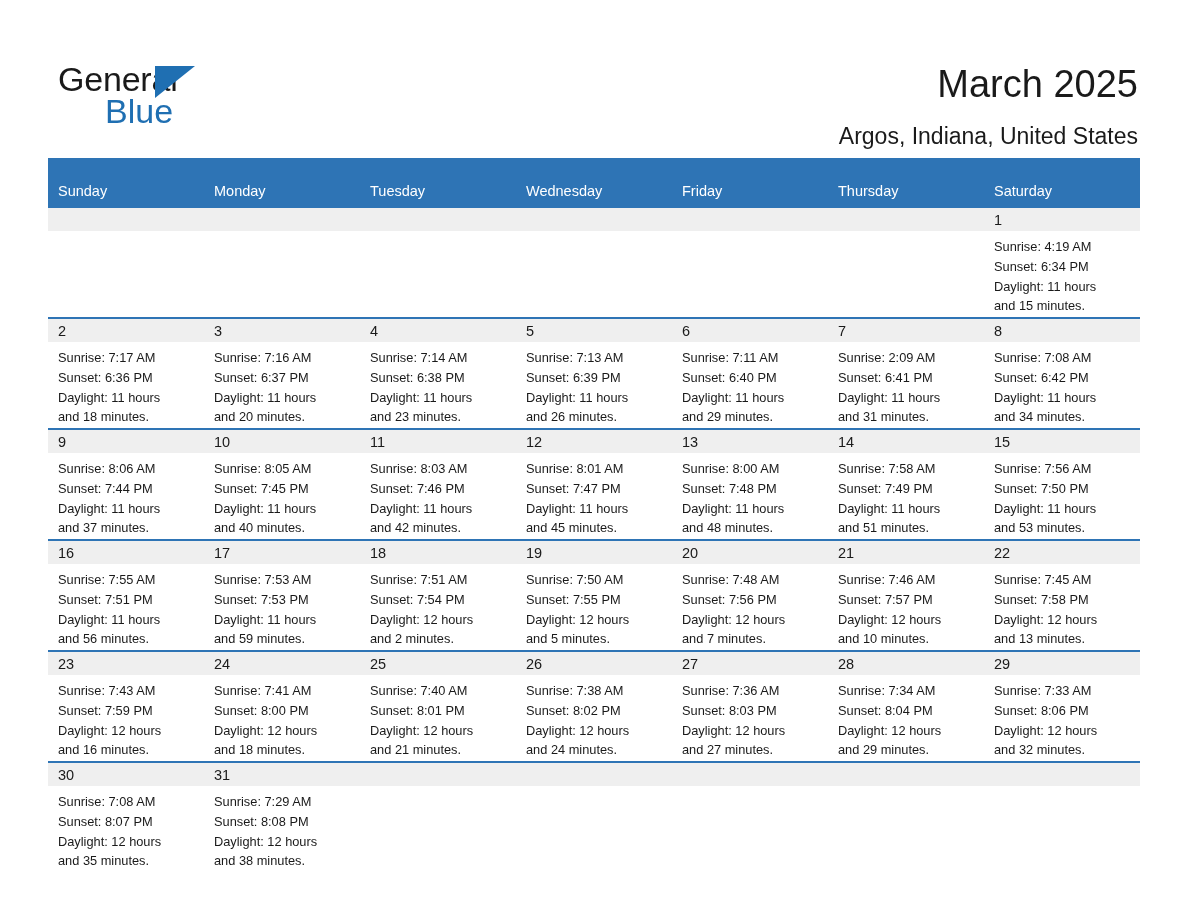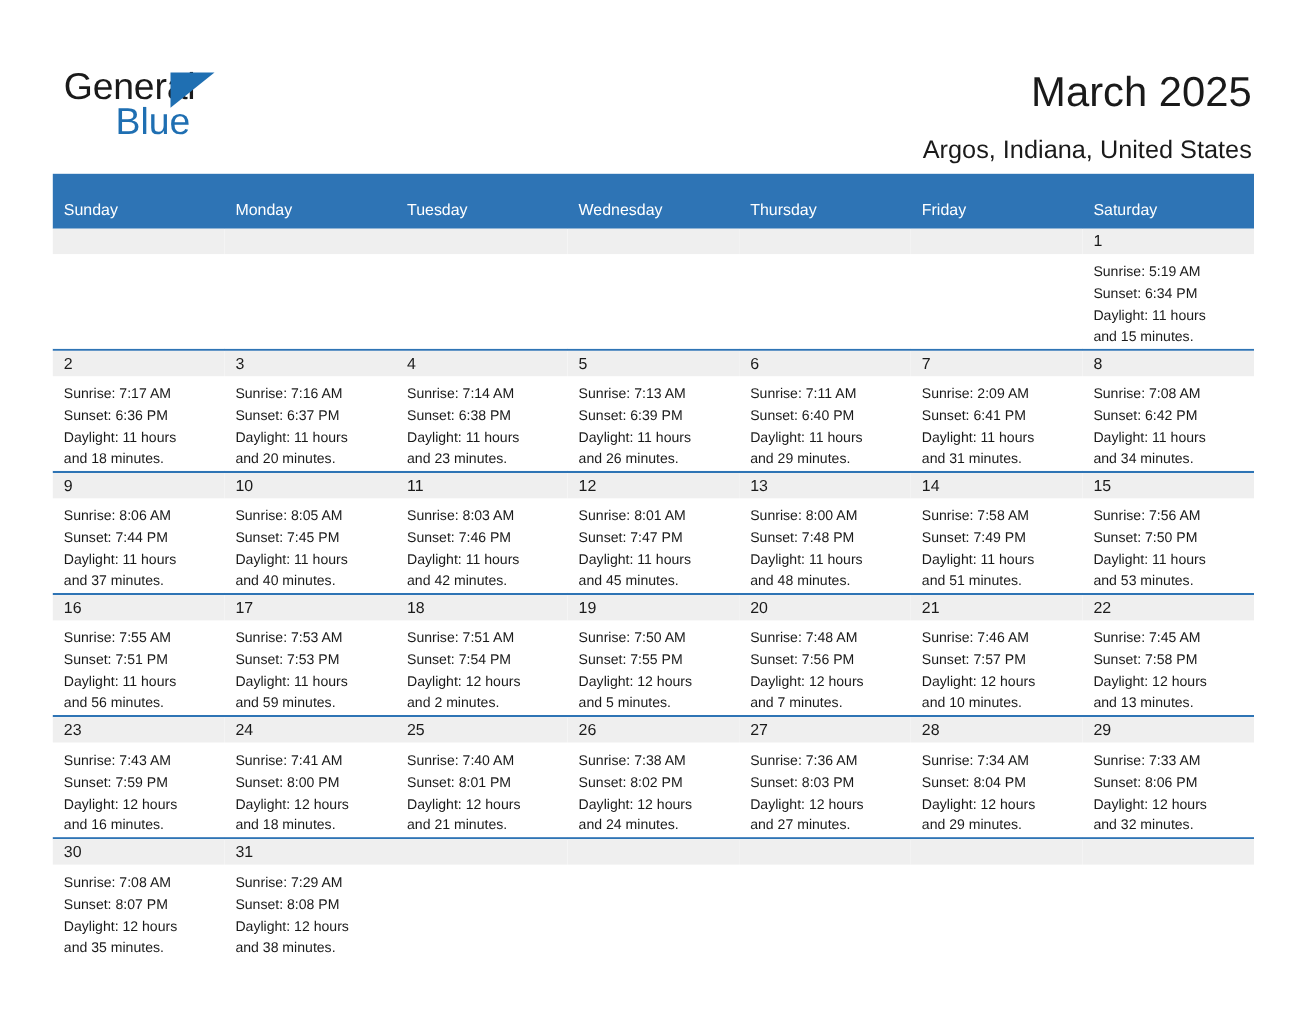--- a/index.html
+++ b/index.html
@@ -163,22 +163,22 @@
     </div>
 
   </div>
 
   <div class="calendar">
     <div class="weekdays" id="weekday-row">
         <div class="weekday">Sunday</div>
         <div class="weekday">Monday</div>
         <div class="weekday">Tuesday</div>
         <div class="weekday">Wednesday</div>
+        <div class="weekday">Friday</div>
         <div class="weekday">Thursday</div>
-        <div class="weekday">Friday</div>
         <div class="weekday">Saturday</div>
       </div>
     <div id="weeks-container">
         <div class="week">
           <div class="daycell empty">
             <div class="daynum-band"></div>
           </div>
           <div class="daycell empty">
             <div class="daynum-band"></div>
           </div>
@@ -190,21 +190,21 @@
           </div>
           <div class="daycell empty">
             <div class="daynum-band"></div>
           </div>
           <div class="daycell empty">
             <div class="daynum-band"></div>
           </div>
           <div class="daycell">
             <div class="daynum-band">1</div>
             <div class="details">
-              <div>Sunrise: 5:19 AM</div>
+              <div>Sunrise: 4:19 AM</div>
               <div>Sunset: 6:34 PM</div>
               <div>Daylight: 11 hours</div>
               <div>and 15 minutes.</div>
             </div>
           </div>
         </div>
         <div class="week">
           <div class="daycell">
             <div class="daynum-band">2</div>
             <div class="details">

